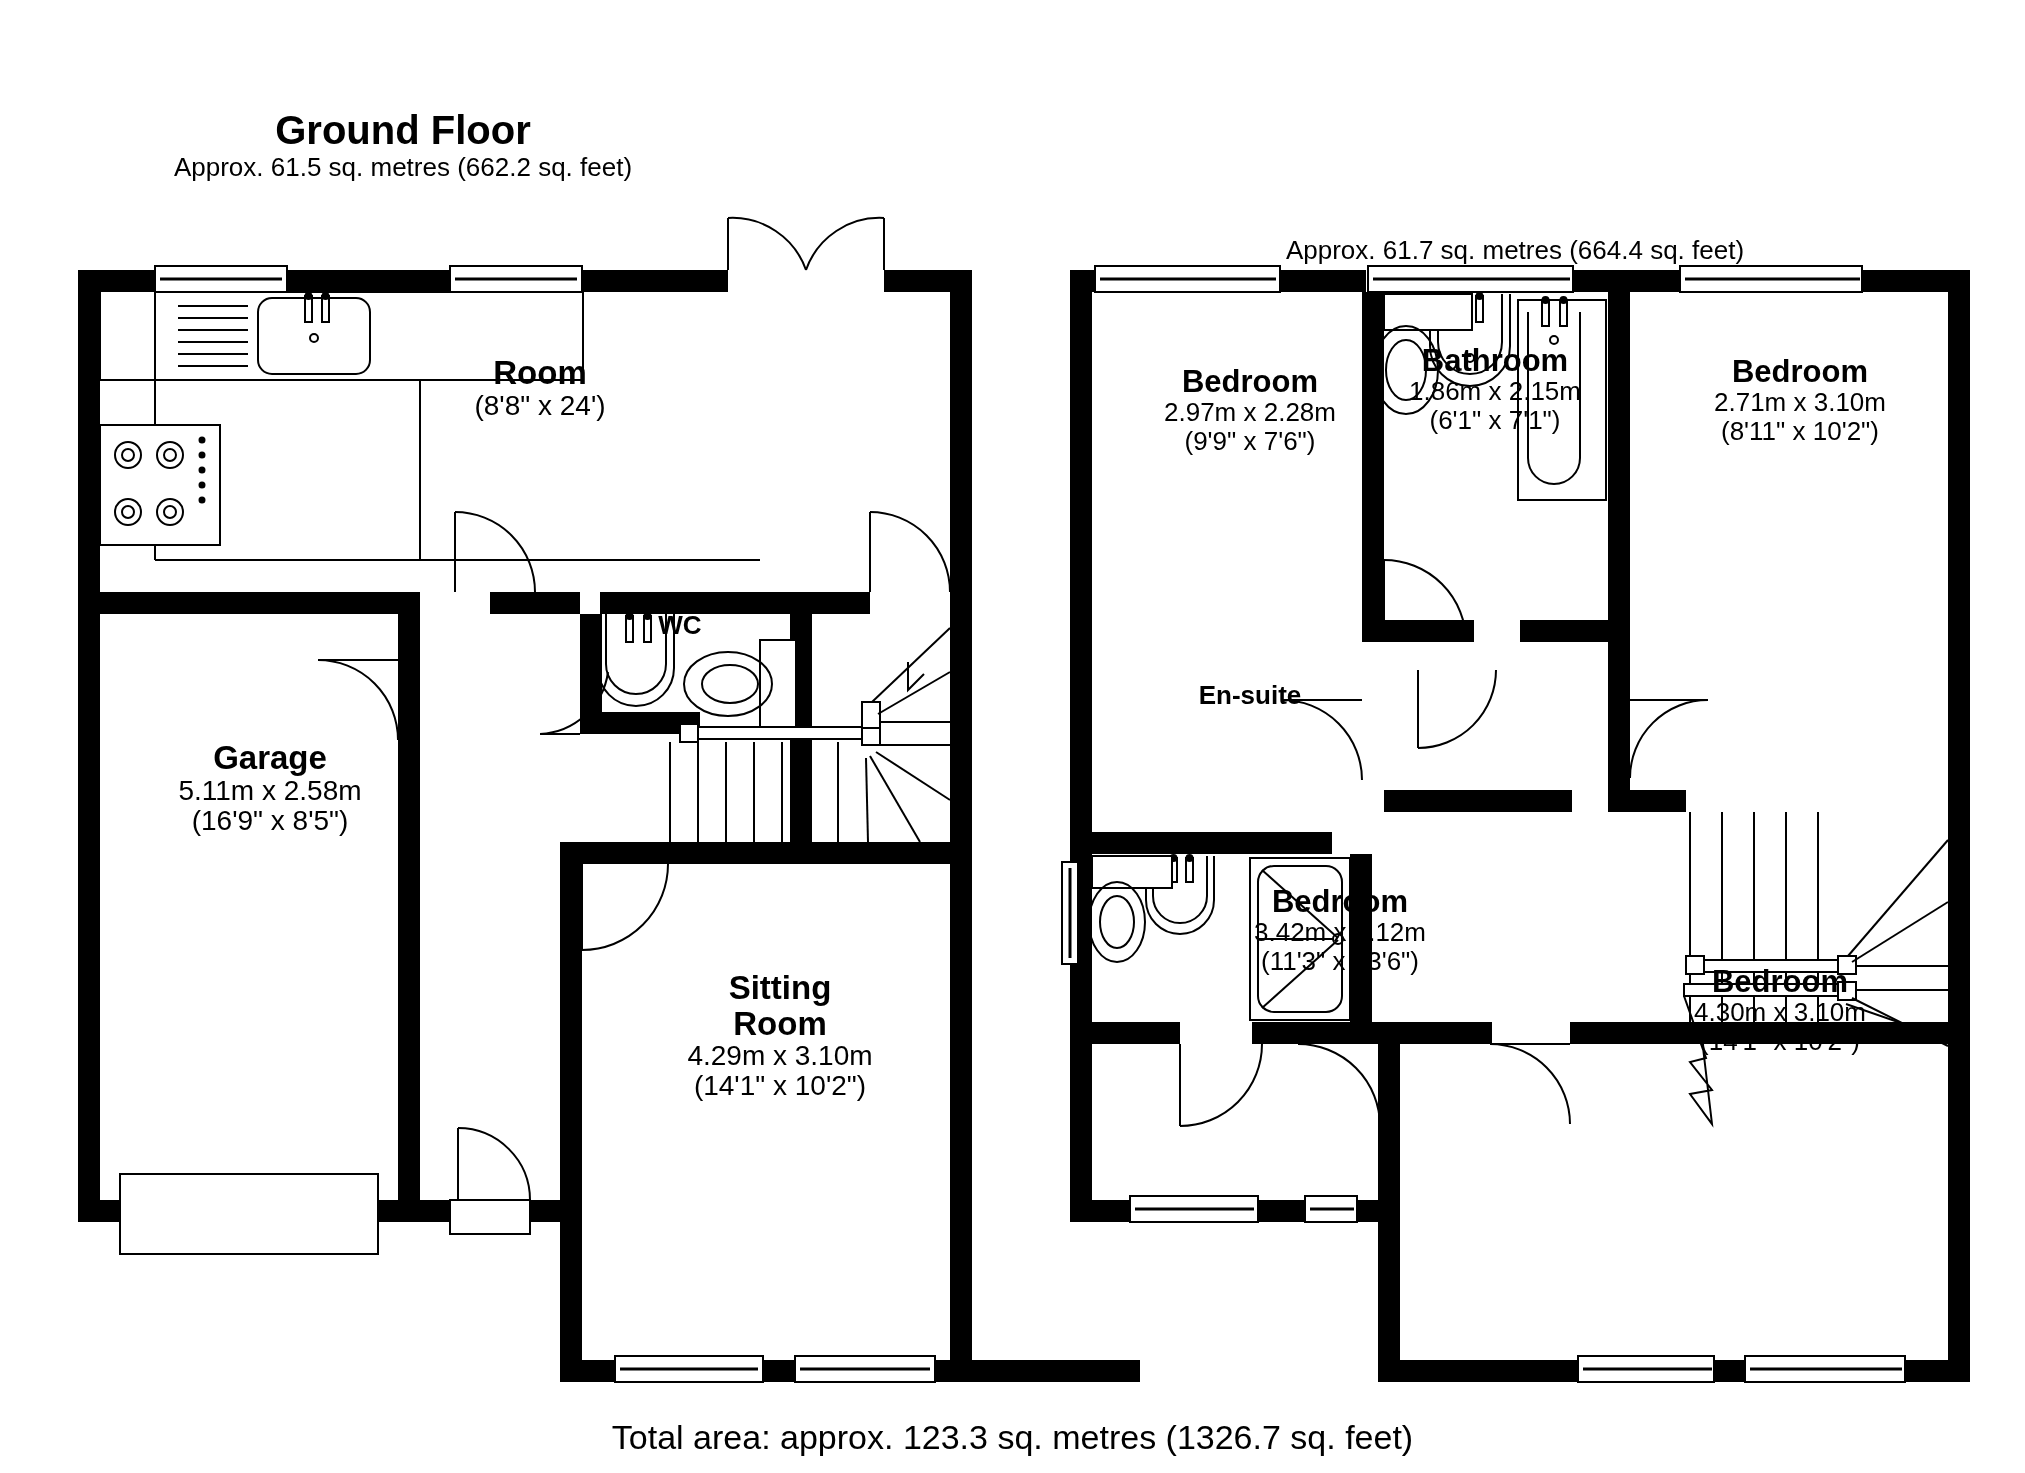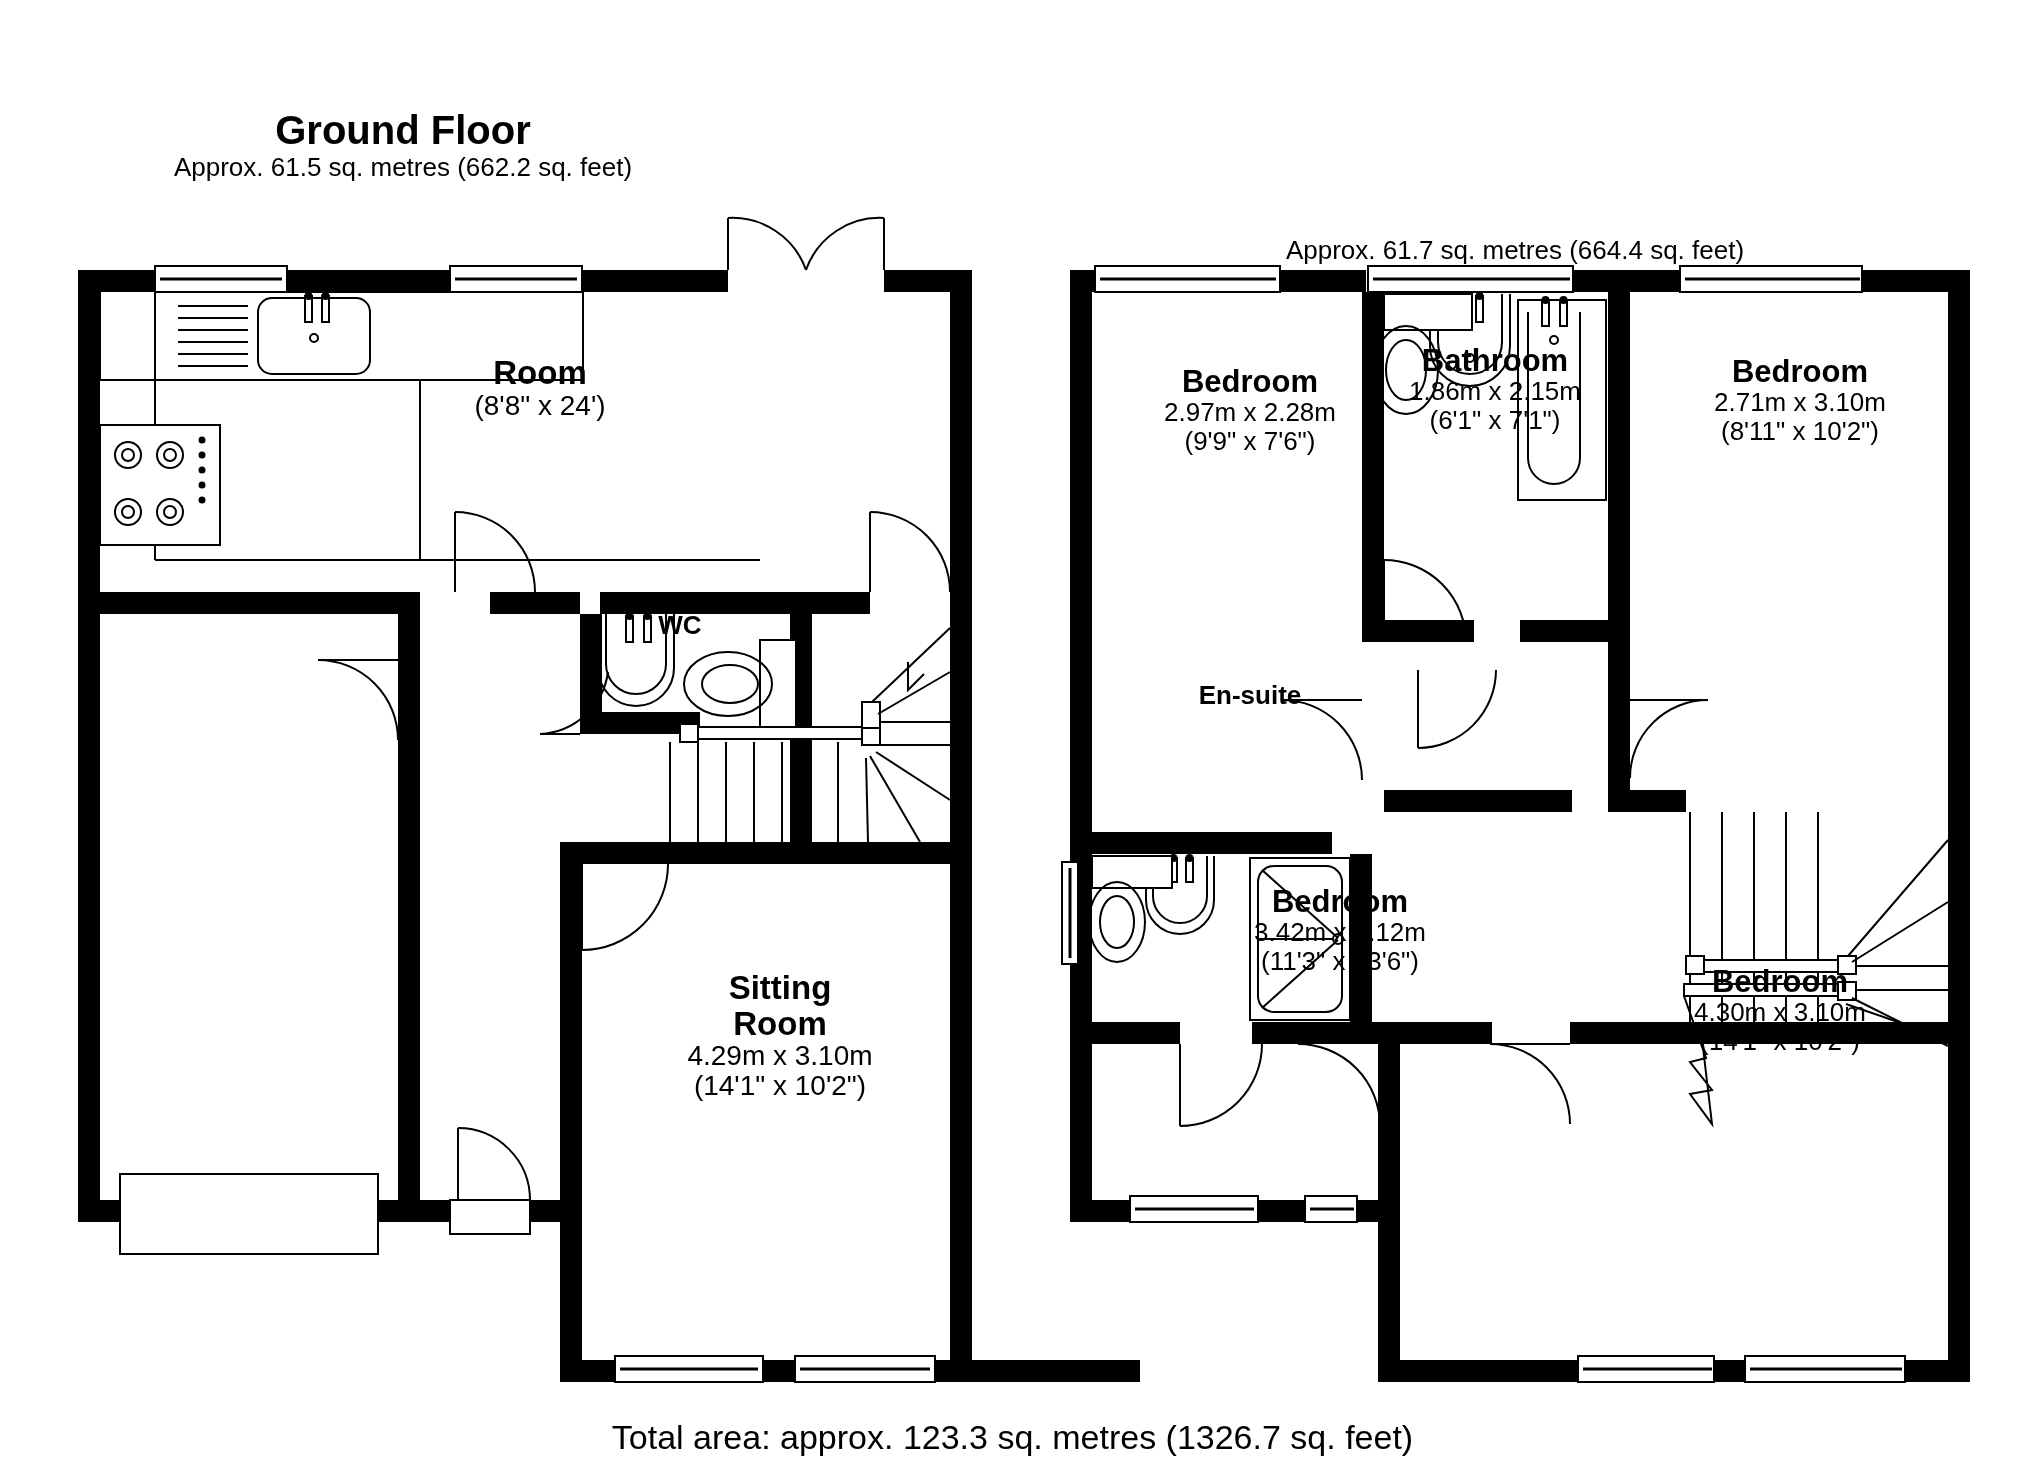--- a/index.html
+++ b/index.html
@@ -453,20 +453,25 @@
   <div class="ttl" style="left:203px; top:108px; width:400px;">Ground Floor</div>
   <div class="sub" style="left:143px; top:152px; width:520px;">Approx. 61.5 sq. metres (662.2 sq. feet)</div>
 
   <div class="sub" style="left:1255px; top:200px; width:520px;margin-top:35px;">Approx. 61.7 sq. metres (664.4 sq. feet)</div>
 
   <div class="roomlabel" style="left:330px; top:355px; width:420px;">
     <span class="rn">Room</span>
     <span class="rf">(8'8" x 24')</span>
   </div>
 
+  <div class="roomlabel" style="left:110px; top:740px; width:320px;">
+    <span class="rn">Garage</span>
+    <span class="rd">5.11m x 2.58m</span>
+    <span class="rf">(16'9" x 8'5")</span>
+  </div>
 
   <div class="roomlabel" style="left:610px; top:970px; width:340px;">
     <span class="rn">Sitting</span>
     <span class="rn">Room</span>
     <span class="rd">4.29m x 3.10m</span>
     <span class="rf">(14'1" x 10'2")</span>
   </div>
 
   <div class="tagonly" style="left:620px; top:610px; width:120px;">WC</div>
 

